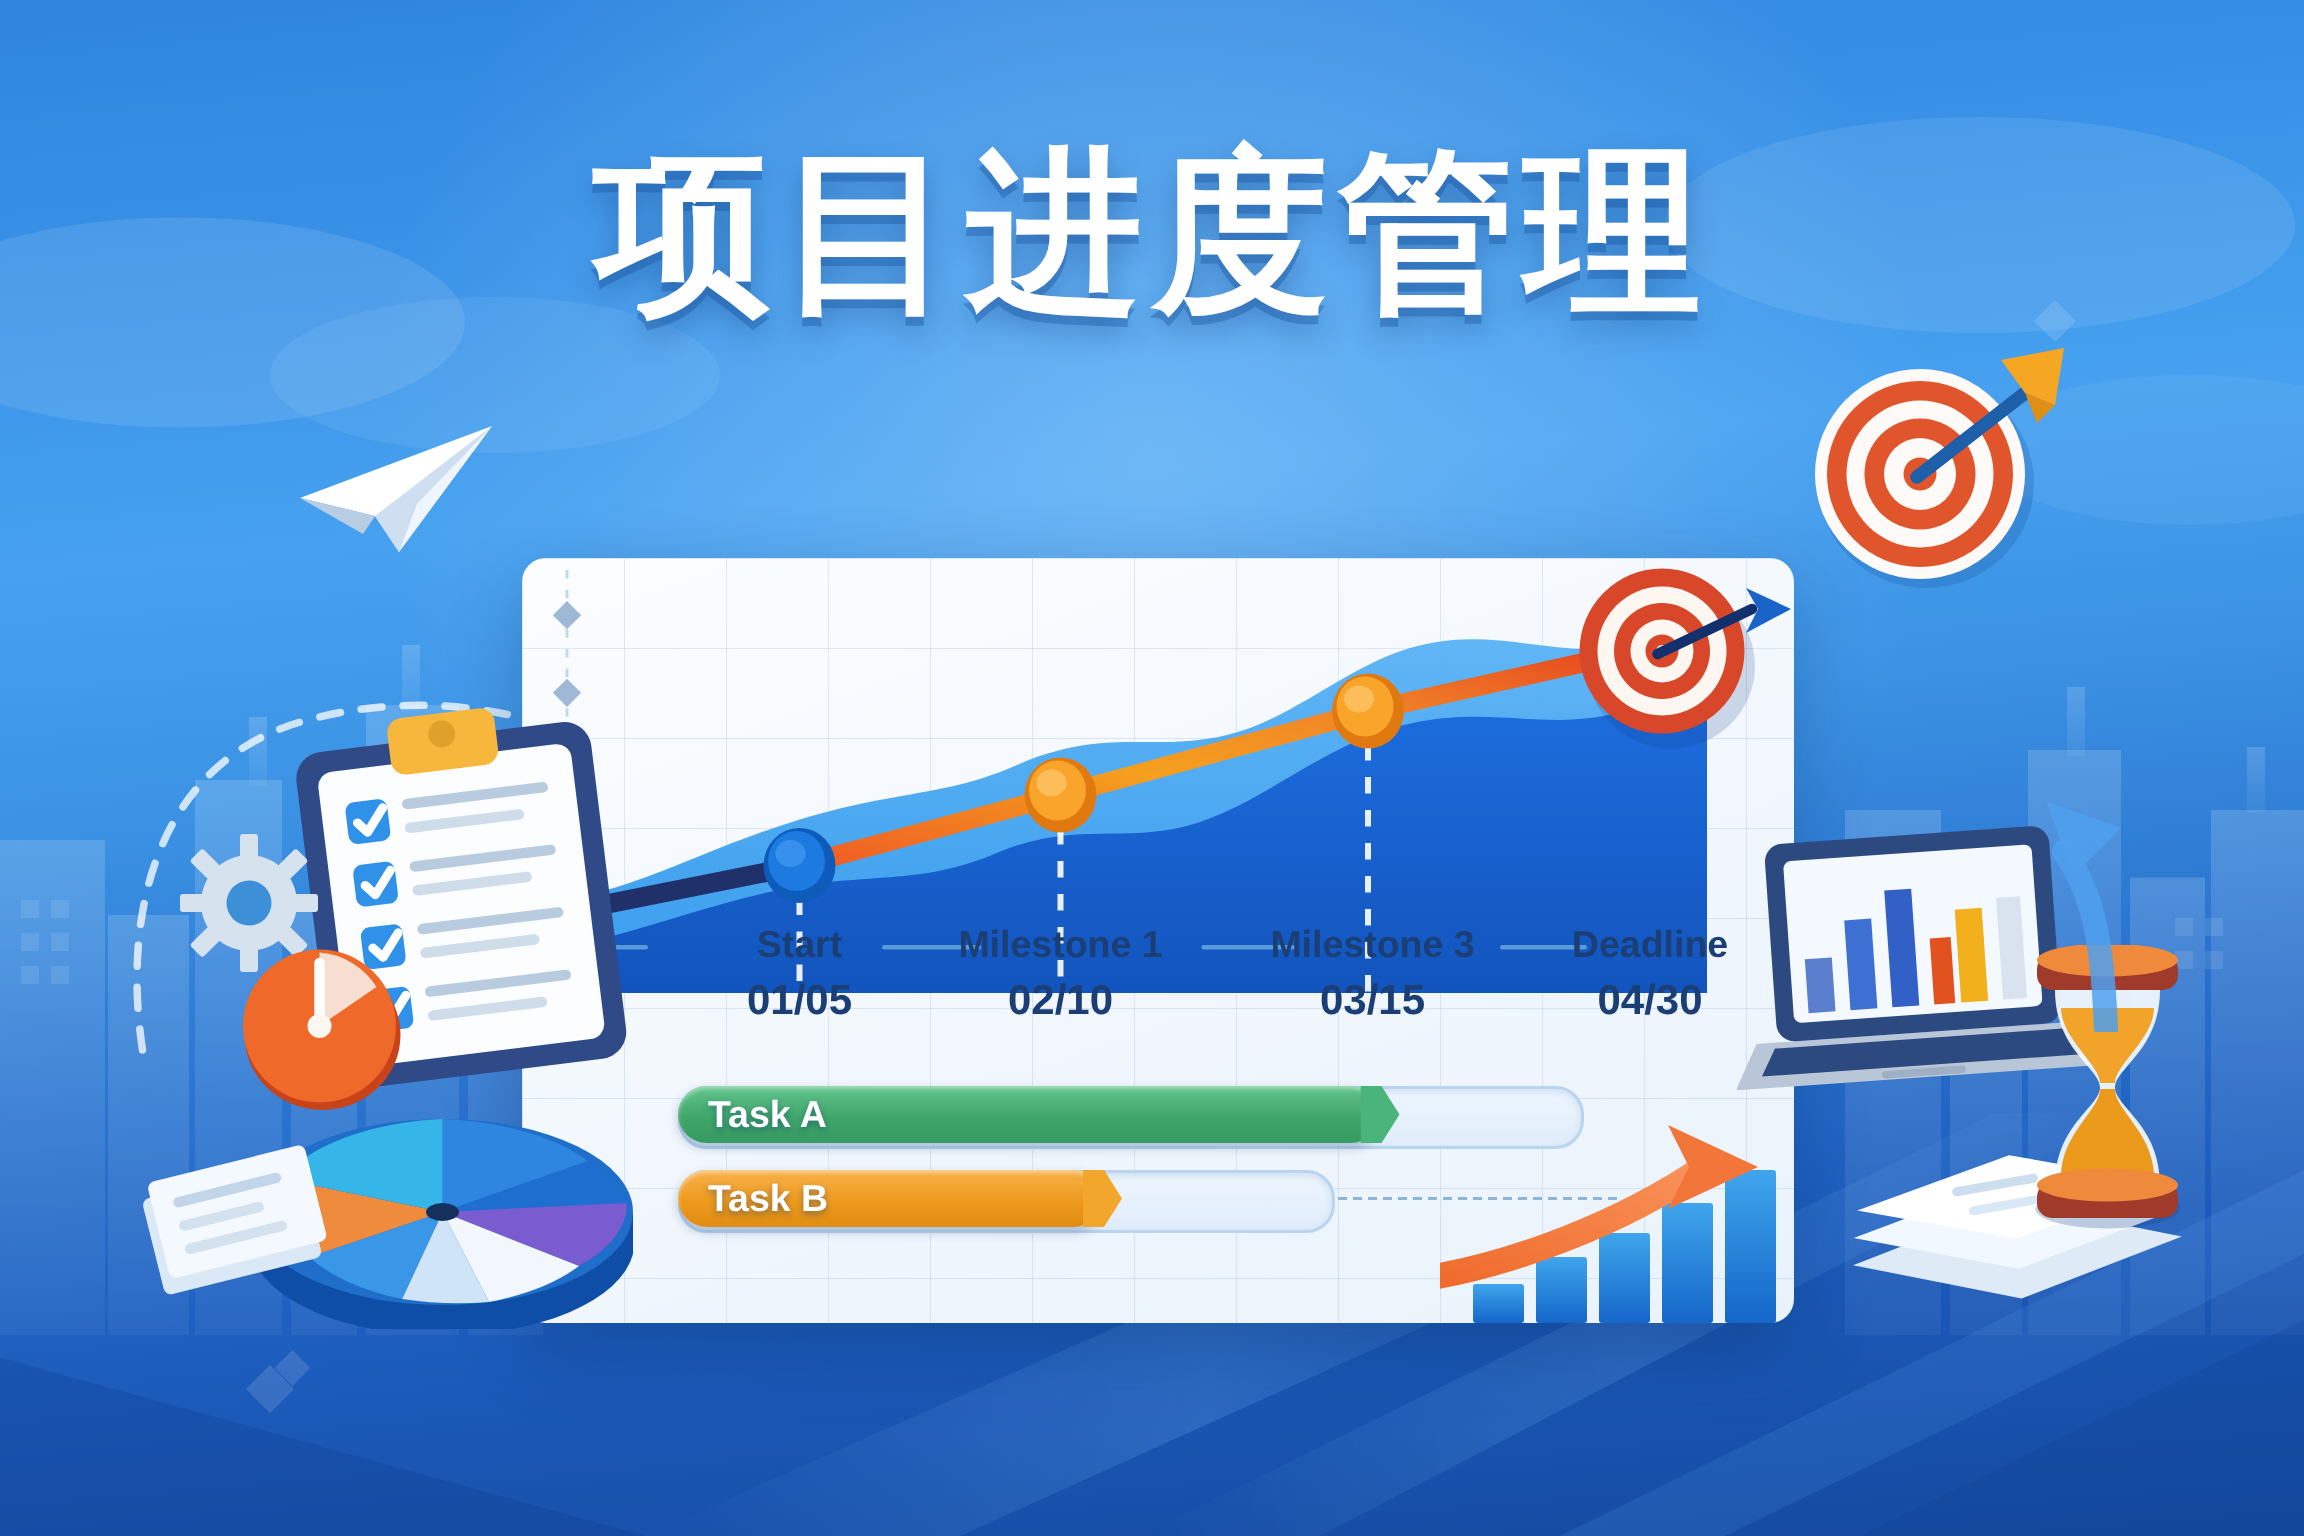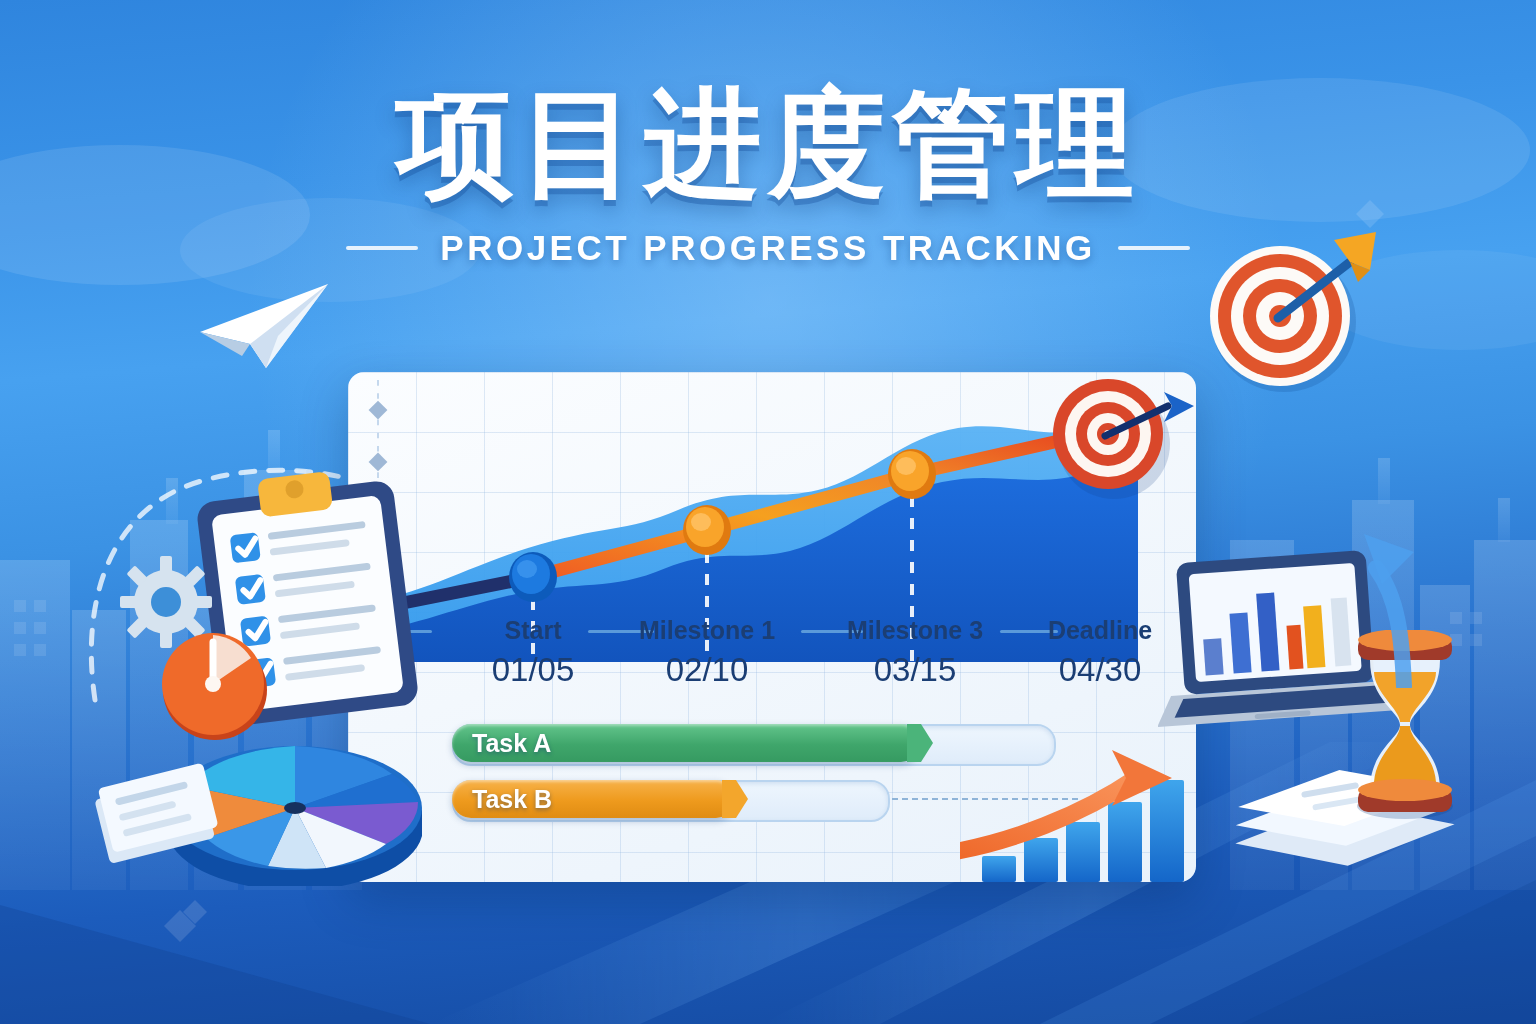--- a/index.html
+++ b/index.html
@@ -5,21 +5,21 @@
   html,body{margin:0;padding:0;}
   body{width:1536px;height:1024px;overflow:hidden;font-family:"Liberation Sans",sans-serif;}
 
   #stage{position:relative;width:1536px;height:1024px;overflow:hidden;
     background:linear-gradient(175deg,#2f85de 0%,#3a93e8 18%,#47a1f0 33%,#3b92e4 48%,#2a74cf 65%,#1c5cbc 80%,#14499f 100%);}
 
   
   .bgsvg{position:absolute;left:0;top:0;width:1536px;height:1024px;}
 
   
-  .title-wrap{position:absolute;left:0;top:84px;width:1536px;text-align:center;}
+  .title-wrap{position:absolute;left:0;top:96px;width:1536px;text-align:center;}
   .title{font-size:118px;line-height:1;font-weight:bold;color:#ffffff;letter-spacing:6px;
     text-shadow:0 6px 0 rgba(18,72,150,.33), 0 10px 20px rgba(10,50,110,.35);
     font-family:"Liberation Sans","DejaVu Sans",sans-serif;}
   .subtitle-row{display:flex;align-items:center;justify-content:center;gap:22px;margin-top:26px;}
   .sub-dash{width:72px;height:4px;border-radius:2px;background:rgba(255,255,255,.85);}
   .subtitle{font-size:35px;font-weight:bold;color:#ffffff;letter-spacing:3.5px;
     text-shadow:0 3px 8px rgba(12,60,130,.4);}
 
   
   .card{position:absolute;left:348px;top:372px;width:848px;height:510px;border-radius:16px;
@@ -29,21 +29,21 @@
     background-image:linear-gradient(to right,rgba(150,185,225,.30) 1px,transparent 1px),
                      linear-gradient(to bottom,rgba(150,185,225,.30) 1px,transparent 1px);
     background-size:68px 60px;}
   .card-dots{position:absolute;left:10px;top:8px;width:40px;height:160px;}
 
   
   .chart-area{position:absolute;left:348px;top:372px;width:848px;height:290px;}
   .axis-labels{position:absolute;left:348px;top:616px;width:848px;height:80px;}
   .ms{position:absolute;text-align:center;transform:translateX(-50%);}
   .ms-name{font-size:25px;font-weight:bold;color:#1b3e74;white-space:nowrap;}
-  .ms-date{font-size:33px;font-weight:normal;color:#1b3e74;margin-top:6px;}
+  .ms-date{font-size:28px;font-weight:bold;color:#1b3e74;margin-top:6px;}
   .ms-sep{position:absolute;height:3px;background:#5b9ada;border-radius:2px;top:14px;}
 
   
   .gantt{position:absolute;left:452px;top:724px;width:600px;}
   .row{position:relative;height:44px;margin-bottom:12px;}
   .track{position:absolute;left:0;top:0;height:38px;border-radius:19px;
     background:linear-gradient(180deg,#eef6fe 0%,#dfecfa 100%);
     border:2px solid #b9d4ef;box-shadow:inset 0 2px 4px rgba(120,160,205,.25);}
   .fill{position:absolute;left:0;top:0;height:38px;border-radius:19px;
     box-shadow:0 3px 7px rgba(20,60,120,.28), inset 0 2px 3px rgba(255,255,255,.42);}
@@ -129,25 +129,20 @@
       <polygon points="180,910 196,926 180,942 164,926"></polygon>
       <polygon points="195,900 207,912 195,924 183,912"></polygon>
       <polygon points="1370,200 1384,214 1370,228 1356,214"></polygon>
     </g>
 
     <path d="M95,700 C80,600 110,505 205,480 C268,463 330,470 375,487" fill="none" stroke="#ffffff" stroke-opacity=".75" stroke-width="5" stroke-linecap="round" stroke-dasharray="14 14"></path>
   </svg>
 
   <div class="title-wrap">
     <div class="title">项目进度管理</div>
-    <div class="subtitle-row">
-      <span class="sub-dash"></span>
-      <span class="subtitle">PROJECT PROGRESS TRACKING</span>
-      <span class="sub-dash"></span>
-    </div>
   </div>
 
   <div class="card">
     <div class="card-grid"></div>
     <svg class="card-dots" viewBox="0 0 40 170">
       <line x1="20" y1="0" x2="20" y2="170" stroke="#c2d6ec" stroke-width="2" stroke-dasharray="6 8"></line>
       <polygon points="20,22 30,32 20,42 10,32" fill="#9fb8d6"></polygon>
       <polygon points="20,77 30,87 20,97 10,87" fill="#9fb8d6"></polygon>
       <polygon points="20,132 30,142 20,152 10,142" fill="#9fb8d6"></polygon>
     </svg>

